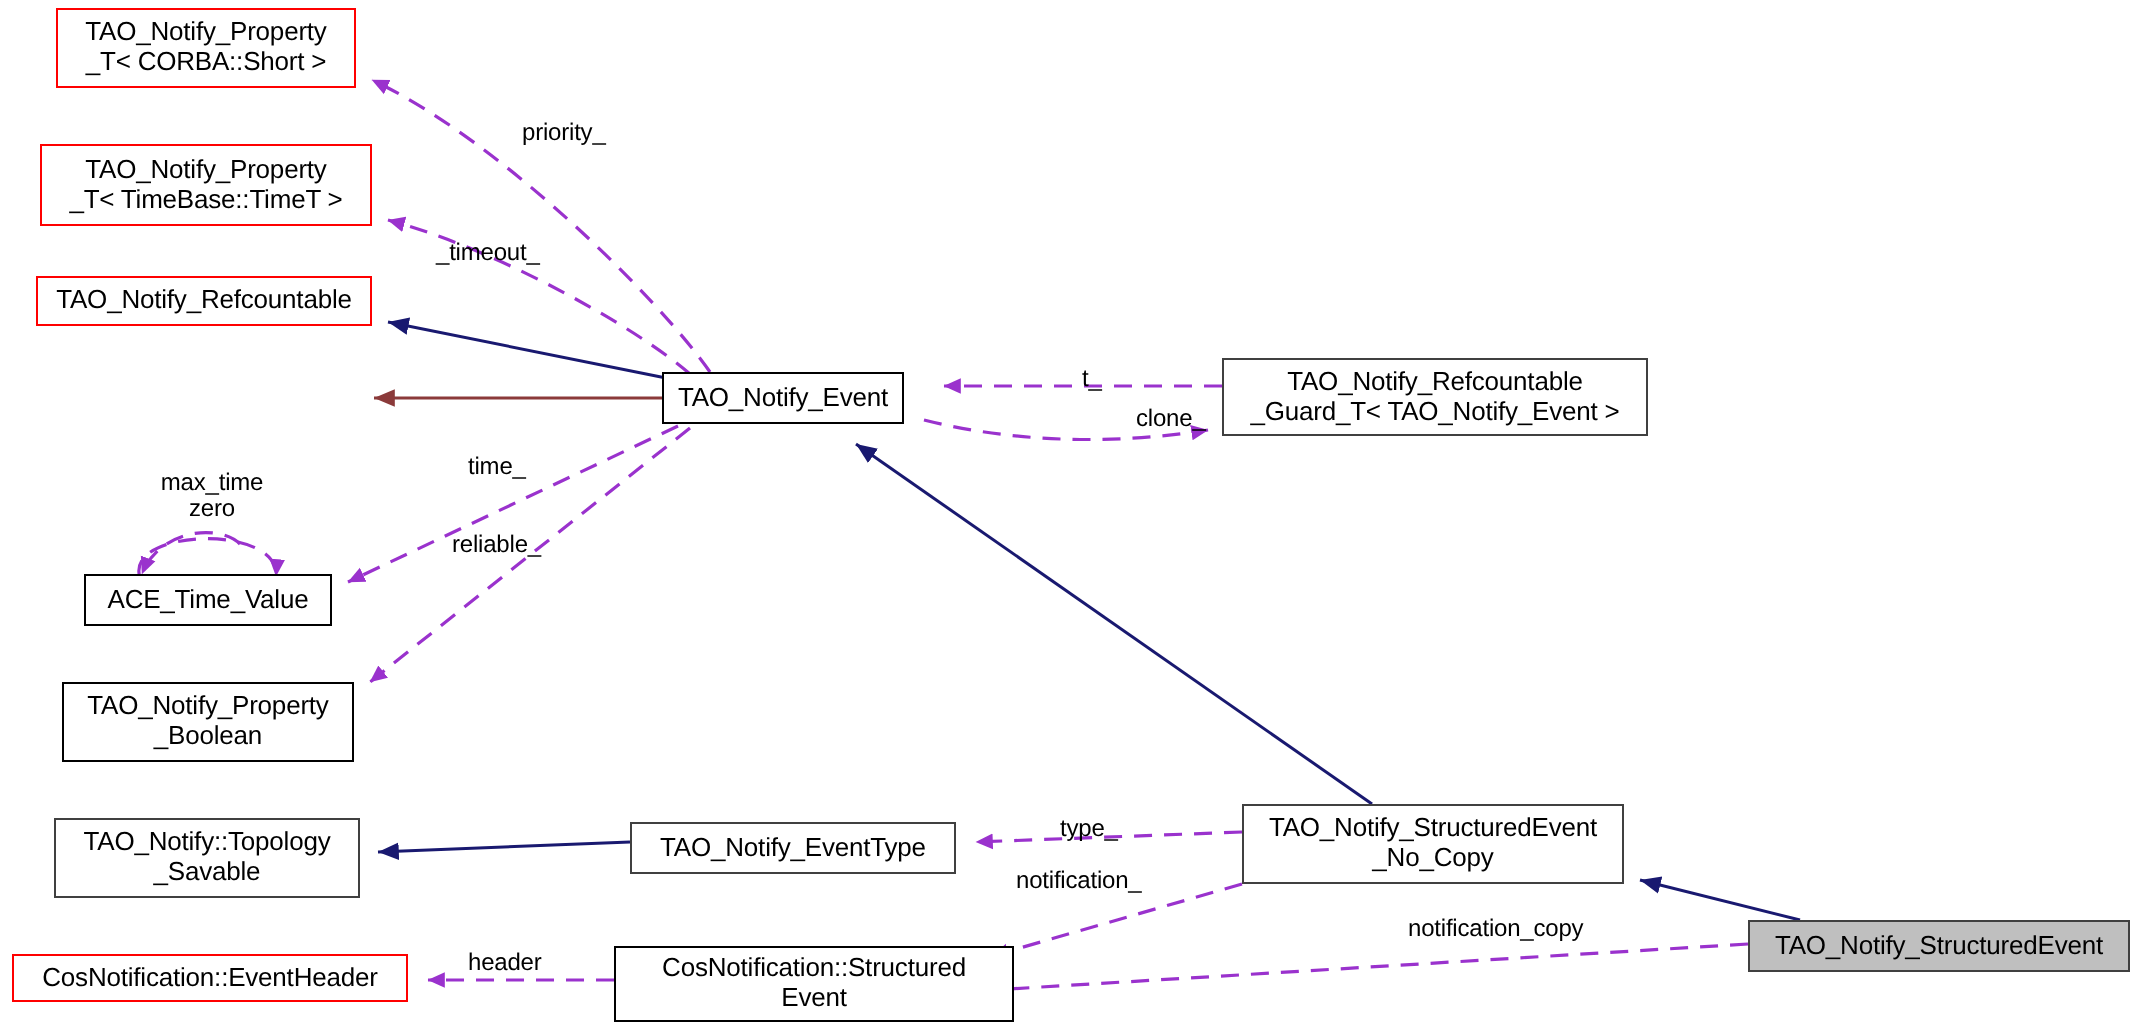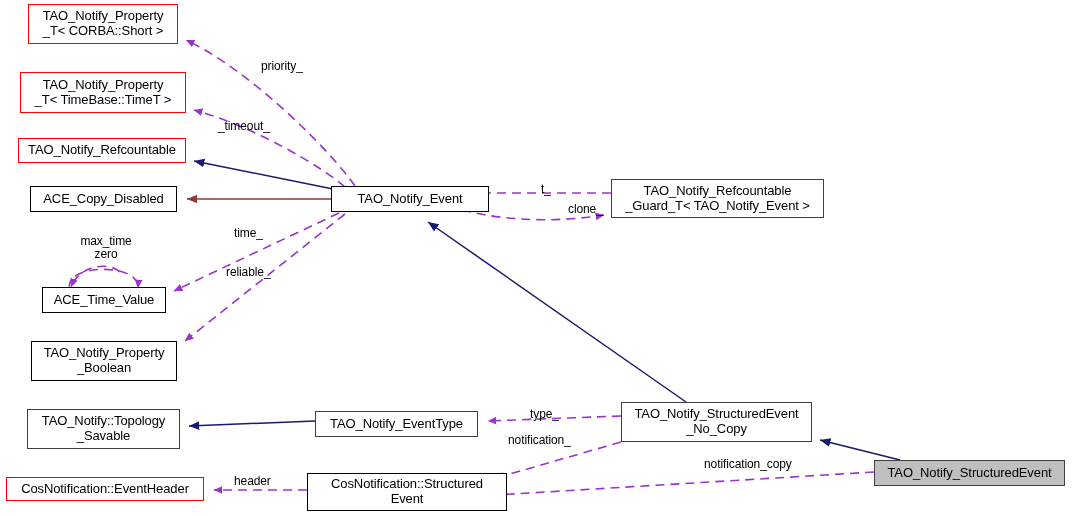--- a/index.html
+++ b/index.html
@@ -112,33 +112,32 @@
   </svg>
 
   <div class="node-box red" style="left:28px;top:4px;width:150px;height:40px;">TAO_Notify_Property
 _T&lt; CORBA::Short &gt;</div>
 
   <div class="node-box red" style="left:20px;top:72px;width:166px;height:41px;">TAO_Notify_Property
 _T&lt; TimeBase::TimeT &gt;</div>
 
   <div class="node-box red" style="left:18px;top:138px;width:168px;height:25px;">TAO_Notify_Refcountable</div>
 
-  <div class="node-box" style="left:30px;top:186px;width:147px;height:26px;">ACE_Copy_Disabled</div>
 
   <div class="node-box" style="left:42px;top:287px;width:124px;height:26px;text-align:right;">ACE_Time_Value</div>
 
   <div class="node-box" style="left:31px;top:341px;width:146px;height:40px;">TAO_Notify_Property
 _Boolean</div>
 
   <div class="node-box dark" style="left:27px;top:409px;width:153px;height:40px;">TAO_Notify::Topology
 _Savable</div>
 
   <div class="node-box red" style="left:6px;top:477px;width:198px;height:24px;">CosNotification::EventHeader</div>
 
-  <div class="node-box" style="left:331px;top:186px;width:158px;height:26px;">TAO_Notify_Event</div>
+  <div class="node-box" style="left:331px;top:186px;width:121px;height:26px;">TAO_Notify_Event</div>
 
   <div class="node-box dark" style="left:315px;top:411px;width:163px;height:26px;">TAO_Notify_EventType</div>
 
   <div class="node-box" style="left:307px;top:473px;width:200px;height:38px;">CosNotification::Structured
 Event</div>
 
   <div class="node-box dark" style="left:611px;top:179px;width:213px;height:39px;">TAO_Notify_Refcountable
 _Guard_T&lt; TAO_Notify_Event &gt;</div>
 
   <div class="node-box dark" style="left:621px;top:402px;width:191px;height:40px;">TAO_Notify_StructuredEvent

